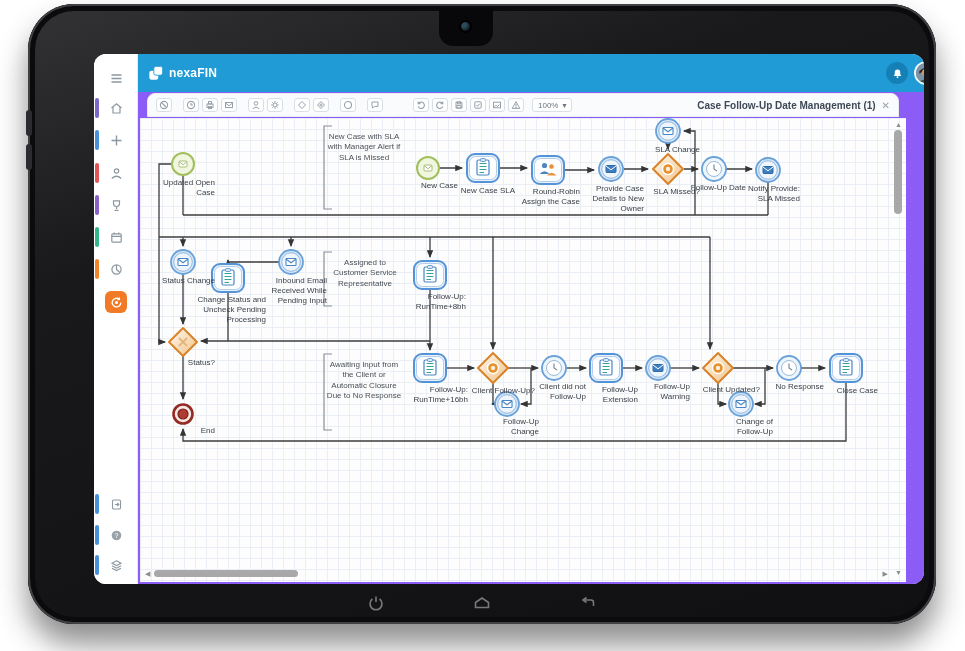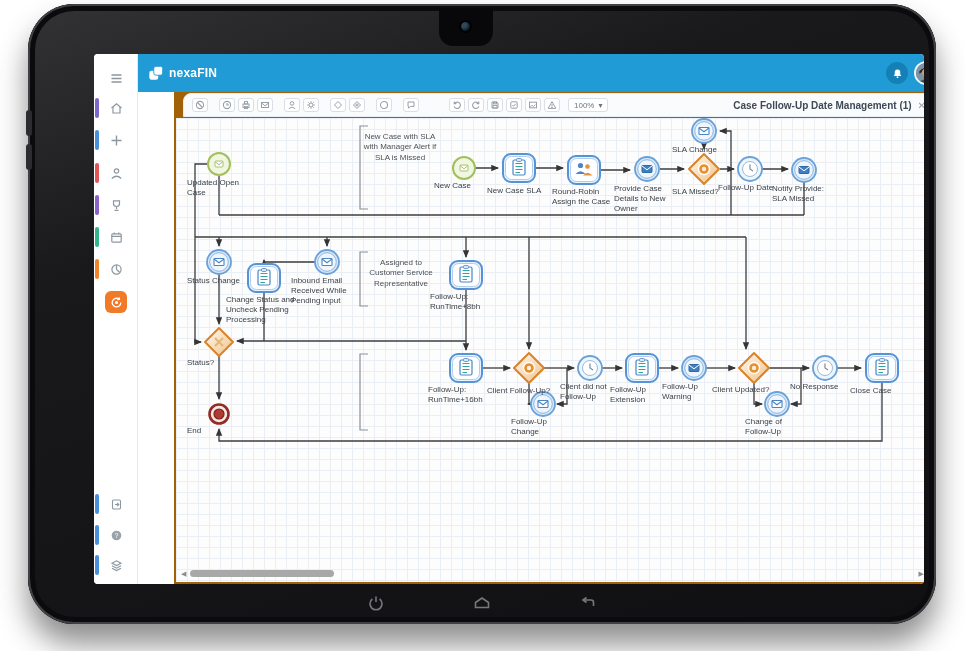--- a/index.html
+++ b/index.html
@@ -10,21 +10,21 @@
     background:linear-gradient(160deg,#333336 0%,#19191b 30%,#101012 100%);
     box-shadow:0 20px 30px rgba(0,0,0,.45), inset 0 0 0 2px #404045, inset 0 0 0 7px #0b0b0d; }
   .vol-btn { position:absolute; width:6px; height:26px; background:#2c2c30; border-radius:3px; left:-2px; }
   .cam-module { position:absolute; left:411px; top:4px; width:54px; height:38px; background:#08080a; border-radius:0 0 14px 14px; }
   .cam-lens { position:absolute; left:20px; top:12px; width:13px; height:13px; border-radius:50%;
     background:radial-gradient(circle at 35% 35%, #2e4a5c 0 25%, #0e1a22 70%); border:2px solid #000; }
   .nav-icons { position:absolute; left:0; bottom:8px; width:100%; display:flex; justify-content:center; gap:88px; }
   .nav-icons svg { width:18px; height:18px; }
 
   
-  .screen { position:absolute; left:66px; top:50px; width:830px; height:530px; background:#ffffff; border-radius:4px; overflow:hidden; }
+  .screen { position:absolute; left:66px; top:50px; width:830px; height:530px; background:#ffffff; border-radius:12px; overflow:hidden; }
 
   
   .sidebar { position:absolute; left:0; top:0; width:44px; height:100%; background:#ffffff; border-right:1px solid #e7eaed; }
   .sb-item { position:absolute; left:0; width:44px; height:26px; display:flex; align-items:center; justify-content:center; }
   .sb-item svg { width:13px; height:13px; }
   .pill { position:absolute; left:1px; width:4px; height:20px; border-radius:2px; }
   .p0{background:#7b68c8}.p1{background:#4a90d9}.p2{background:#e05656}.p3{background:#8a63c6}.p4{background:#35b58a}.p5{background:#f0852c}.p6{background:#4a90d9}
   .sb-active { position:absolute; left:11px; width:22px; height:22px; border-radius:6px; background:#f07a28; display:flex; align-items:center; justify-content:center; }
   .sb-active svg { width:13px; height:13px; }
 
@@ -33,35 +33,35 @@
   .logo { display:flex; align-items:center; gap:5px; margin-left:10px; }
   .logo-text { color:#fff; font-weight:bold; font-size:12px; letter-spacing:.2px; }
   .search-wrap { position:absolute; left:252px; top:11px; width:268px; height:18px; background:#4fb0e2; border-radius:10px; display:flex; align-items:center; padding:0 3px 0 10px; }
   .search-wrap input { flex:1; background:transparent; border:none; outline:none; color:#f2fafe; font-size:8.5px; font-family:"Liberation Sans",sans-serif; }
   .search-wrap input::placeholder { color:#e6f5fd; }
   .search-btn { width:14px; height:14px; background:#fff; border-radius:50%; display:flex; align-items:center; justify-content:center; }
   .bell { position:absolute; left:748px; top:8px; width:22px; height:22px; border-radius:50%; background:#1480b6; display:flex; align-items:center; justify-content:center; }
   .avatar { position:absolute; left:776px; top:7px; width:24px; height:24px; border-radius:50%; border:2px solid #eaf6fd; overflow:hidden; background:#6b8296; }
 
   
-  .app-body { position:absolute; left:44px; top:38px; right:0; bottom:0; background:#a16207;margin-left:36px; }
+  .app-body { position:absolute; left:44px; top:38px; right:0; bottom:0; background:#8b5cf6; }
   .toolbar { position:absolute; left:9px; top:1px; width:752px; height:24px; background:#fafbfd; border:1px solid #e8edf2; border-radius:8px 8px 0 0; display:flex; align-items:center; padding:0 8px; }
   .tb-group { display:flex; gap:3px; margin-right:11px; }
   .tb-btn { width:16px; height:14px; background:#fff; border:1px solid #d9dfe6; border-radius:3px; display:flex; align-items:center; justify-content:center; }
   .tb-btn svg { width:10px; height:10px; }
   .zoom-ctl { display:flex; align-items:center; gap:4px; border:1px solid #d9dfe6; border-radius:3px; background:#fff; height:14px; padding:0 5px; color:#6b7682; font-size:8px; }
   .tb-title { margin-left:auto; display:flex; align-items:center; gap:6px; font-size:10px; font-weight:bold; color:#3e4956; }
   .tb-close { color:#98a2ab; font-size:10px; font-weight:normal; }
 
   .canvas { position:absolute; left:2px; top:26px; width:766px; height:464px; background-color:#fdfdfe;
     background-image:linear-gradient(to right,#e9eff5 1px,transparent 1px),linear-gradient(to bottom,#e9eff5 1px,transparent 1px);
     background-size:11px 11px; overflow:hidden; }
   .diagram-svg { position:absolute; left:0; top:0; }
 
-  .nlabel { position:absolute; font-size:8px; line-height:1.22; text-align:left; color:#3c4147; }
+  .nlabel { position:absolute; font-size:8px; line-height:1.22; text-align:right; color:#3c4147; }
   .anno { position:absolute; font-size:8px; line-height:1.3; text-align:center; color:#4b5055; }
 
   .vscroll-up, .vscroll-down, .hscroll-left, .hscroll-right { position:absolute; color:#8e8e8e; font-size:7px; line-height:7px; }
   .vthumb { position:absolute; right:4px; top:12px; width:8px; height:84px; background:#a8a8a8; border-radius:4px; }
   .hthumb { position:absolute; left:14px; bottom:5px; width:144px; height:7px; background:#a8a8a8; border-radius:4px; }
 </style>
 </head>
 <body>
 
 <div class="tablet">
@@ -523,20 +523,21 @@
         <div class="nlabel" style="left:384px;top:264px;width:62px">Client did not Follow-Up</div>
         <div class="nlabel" style="left:434px;top:267px;width:64px">Follow-Up Extension</div>
         <div class="nlabel" style="left:486px;top:264px;width:64px">Follow-Up Warning</div>
         <div class="nlabel" style="left:536px;top:267px;width:84px">Client Updated?</div>
         <div class="nlabel" style="left:569px;top:299px;width:64px">Change of Follow-Up</div>
         <div class="nlabel" style="left:614px;top:264px;width:70px">No Response</div>
         <div class="nlabel" style="left:674px;top:268px;width:64px">Close Case</div>
 
         <div class="anno" style="left:186px;top:14px;width:76px">New Case with SLA with Manager Alert if SLA is Missed</div>
         <div class="anno" style="left:186px;top:140px;width:78px">Assigned to Customer Service Representative</div>
+        <div class="anno" style="left:184px;top:242px;width:80px">Awaiting Input from the Client or Automatic Closure Due to No Response</div>
 
         <span class="vscroll-up" style="right:4px;top:3px">▲</span>
         <div class="vthumb"></div>
         <span class="vscroll-down" style="right:4px;bottom:6px">▼</span>
         <span class="hscroll-left" style="left:5px;bottom:5px">◀</span>
         <div class="hthumb"></div>
         <span class="hscroll-right" style="right:18px;bottom:5px">▶</span>
       </div>
     </div>
   </div>

